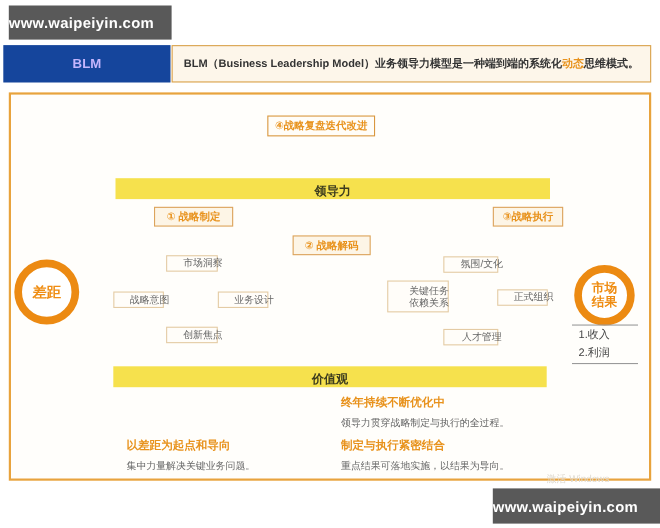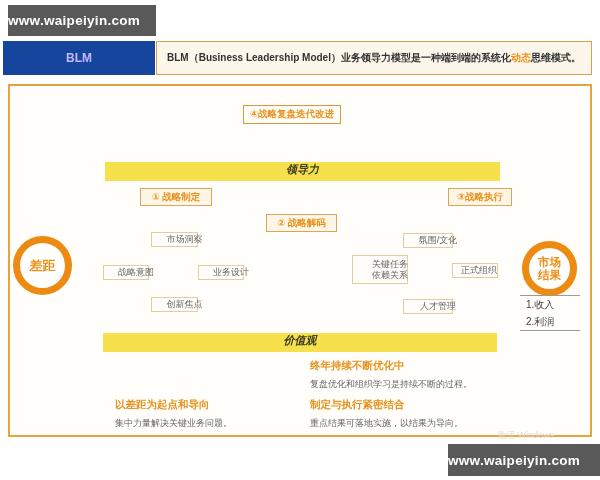--- a/index.html
+++ b/index.html
@@ -23,22 +23,22 @@
   
   .frame{position:absolute;left:8px;top:84px;width:584px;height:353px;border:2px solid #e8a33d;
          box-sizing:border-box;background:#fffefb;}
 
   svg.lines{position:absolute;left:0;top:0;width:600px;height:480px;pointer-events:none;}
 
   .loop-label{position:absolute;left:243px;top:105px;width:98px;height:19px;background:#fffdf8;
               border:1.5px solid #d9973f;box-sizing:border-box;display:flex;align-items:center;justify-content:center;
               font-size:9.5px;font-weight:bold;color:#e8921c;white-space:nowrap;}
 
-  .band{position:absolute;background:#f6e14d;display:flex;align-items:flex-start;justify-content:center;
-        font-size:11px;font-weight:bold;color:#3c3c1e;font-style:italic;}
+  .band{position:absolute;background:#f6e14d;display:flex;align-items:flex-end;justify-content:center;
+        font-size:11px;font-weight:bold;color:#3c3c1e;}
   .band-leadership{left:105px;top:162px;width:395px;height:19px;}
   .band-values{left:103px;top:333px;width:394px;height:19px;}
 
   .flow-box{position:absolute;height:18px;background:#fdf5e6;border:1.5px solid #dca45c;box-sizing:border-box;
             display:flex;align-items:center;justify-content:center;font-size:9.5px;font-weight:bold;color:#e8921c;
             white-space:nowrap;}
 
   .dim-box{position:absolute;background:#fffdf9;border:1px solid #e4cba4;box-sizing:border-box;
            display:flex;flex-direction:column;align-items:center;justify-content:center;
            font-size:9px;color:#666;line-height:11px;white-space:nowrap;padding-left:20px;}
@@ -162,34 +162,34 @@
     <span>创新焦点</span>
   </div>
 
   <div class="dim-box" style="left:403px;top:233px;width:50px;height:15px;">
     <span>氛围/文化</span>
   </div>
   <div class="dim-box" style="left:352px;top:255px;width:56px;height:29px;">
     <span>关键任务</span>
     <span>依赖关系</span>
   </div>
-  <div class="dim-box" style="left:452px;top:263px;width:46px;height:15px;align-items:flex-end;">
+  <div class="dim-box" style="left:452px;top:263px;width:46px;height:15px;">
     <span>正式组织</span>
   </div>
   <div class="dim-box" style="left:403px;top:299px;width:50px;height:15px;">
     <span>人才管理</span>
   </div>
 
   <div class="band band-values">
     <span>价值观</span>
   </div>
 
   <div class="quote" style="left:310px;top:359px;">
     <div class="q-head">终年持续不断优化中</div>
-    <div class="q-body">复盘优化和组织学习是持续不断的过程。</div>
+    <div class="q-body">领导力贯穿战略制定与执行的全过程。</div>
   </div>
   <div class="quote" style="left:115px;top:398px;">
     <div class="q-head">以差距为起点和导向</div>
     <div class="q-body">集中力量解决关键业务问题。</div>
   </div>
   <div class="quote" style="left:310px;top:398px;">
     <div class="q-head">制定与执行紧密结合</div>
     <div class="q-body">重点结果可落地实施，以结果为导向。</div>
   </div>
 

